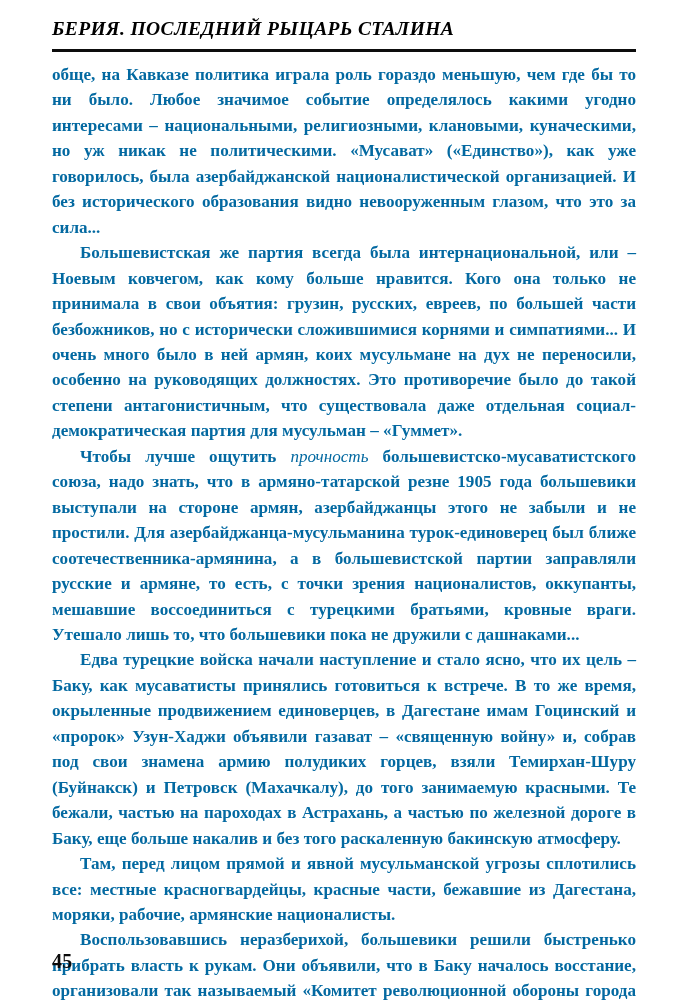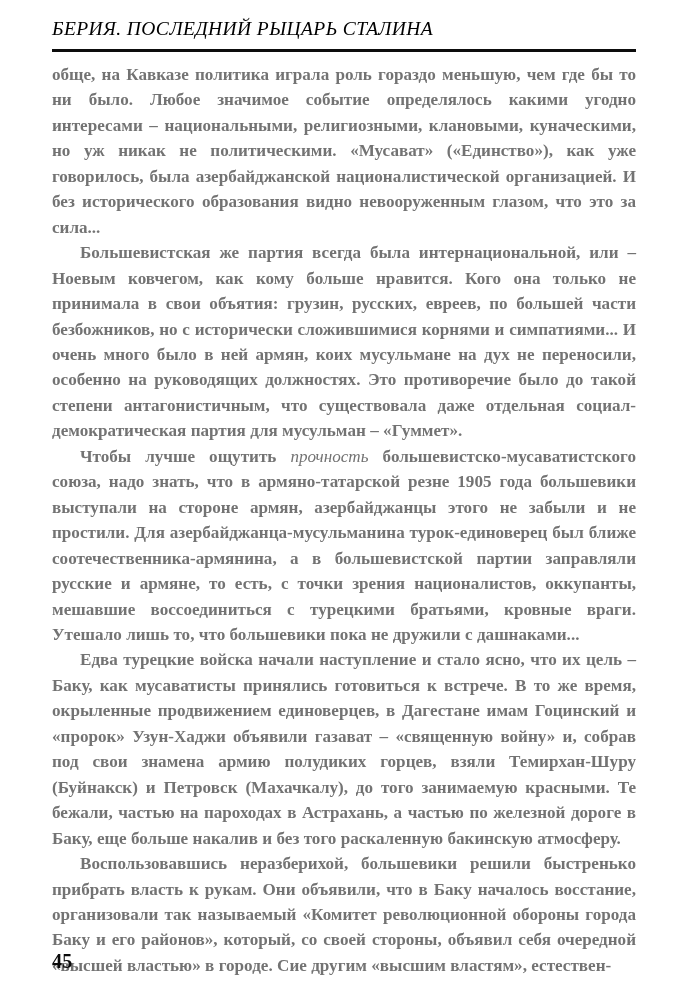--- a/index.html
+++ b/index.html
@@ -30,21 +30,21 @@
   
   .running-head {
     position: absolute;
     left: 52px;
     top: 18px;
     width: 584px;
   }
 
   .running-head-title {
     font-family: "Liberation Serif", "DejaVu Serif", serif;
-    font-weight: normal;
+    font-weight: bold;
     font-style: italic;
     font-size: 19.5px;
     letter-spacing: 0.4px;
     line-height: 1.12;
     color: #000000;
     white-space: nowrap;
   }
 
   .head-rule {
     position: absolute;
@@ -65,21 +65,21 @@
 
   p.para {
     margin: 0;
     padding: 0;
     font-size: 17.1px;
     line-height: 25.45px;
     text-align: justify;
     text-justify: inter-word;
     text-indent: 28px;
     font-weight: 600;
-    color: #737373;
+    color: #0369a1;
     hyphens: manual;
     word-spacing: 0.1px;
   }
 
   p.para.first {
     text-indent: 0;
   }
 
   .it {
     font-style: italic;
@@ -112,20 +112,21 @@
   <div class="textblock">
 
     <p class="para first">обще, на Кавказе политика играла роль гораздо меньшую, чем где бы то ни было. Любое значимое событие определялось какими угодно интересами – национальными, религиозными, клановыми, куначескими, но уж никак не политическими. «Мусават» («Единство»), как уже говорилось, была азербайджанской националистической организацией. И без исторического образования видно невооруженным глазом, что это за сила...</p>
 
     <p class="para">Большевистская же партия всегда была интернациональной, или – Ноевым ковчегом, как кому больше нравится. Кого она только не принимала в свои объятия: грузин, русских, евреев, по большей части безбожников, но с исторически сложившимися корнями и симпатиями... И очень много было в ней армян, коих мусульмане на дух не переносили, особенно на руководящих должностях. Это противоречие было до такой степени антагонистичным, что существовала даже отдельная социал-демократическая партия для мусульман – «Гуммет».</p>
 
     <p class="para"><span>Чтобы лучше ощутить </span><span class="it">прочность</span><span> большевистско-мусаватистского союза, надо знать, что в армяно-татарской резне 1905 года большевики выступали на стороне армян, азербайджанцы этого не забыли и не простили. Для азербайджанца-мусульманина турок-единоверец был ближе соотечественника-армянина, а в большевистской партии заправляли русские и армяне, то есть, с точки зрения националистов, оккупанты, мешавшие воссоединиться с турецкими братьями, кровные враги. Утешало лишь то, что большевики пока не дружили с дашнаками...</span></p>
 
     <p class="para">Едва турецкие войска начали наступление и стало ясно, что их цель – Баку, как мусаватисты принялись готовиться к встрече. В то же время, окрыленные продвижением единоверцев, в Дагестане имам Гоцинский и «пророк» Узун-Хаджи объявили газават – «священную войну» и, собрав под свои знамена армию полудиких горцев, взяли Темирхан-Шуру (Буйнакск) и Петровск (Махачкалу), до того занимаемую красными. Те бежали, частью на пароходах в Астрахань, а частью по железной дороге в Баку, еще больше накалив и без того раскаленную бакинскую атмосферу.</p>
 
+    <p class="para">Там, перед лицом прямой и явной мусульманской угрозы сплотились все: местные красногвардейцы, красные части, бежавшие из Дагестана, моряки, рабочие, армянские националисты.</p>
 
     <p class="para">Воспользовавшись неразберихой, большевики решили быстренько прибрать власть к рукам. Они объявили, что в Баку началось восстание, организовали так называемый «Комитет революционной обороны города Баку и его районов», который, со своей стороны, объявил себя очередной «высшей властью» в городе. Сие другим «высшим властям», естествен-</p>
 
   </div>
 
   <div class="folio">45</div>
 
 </div>
 
 </body></html>

